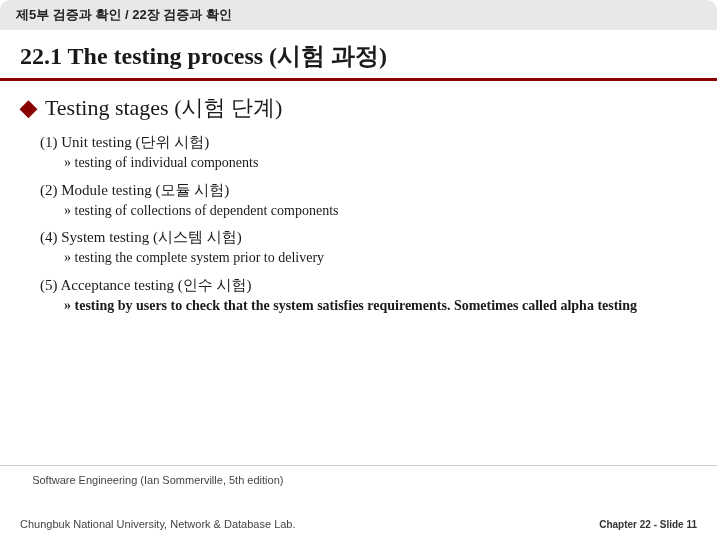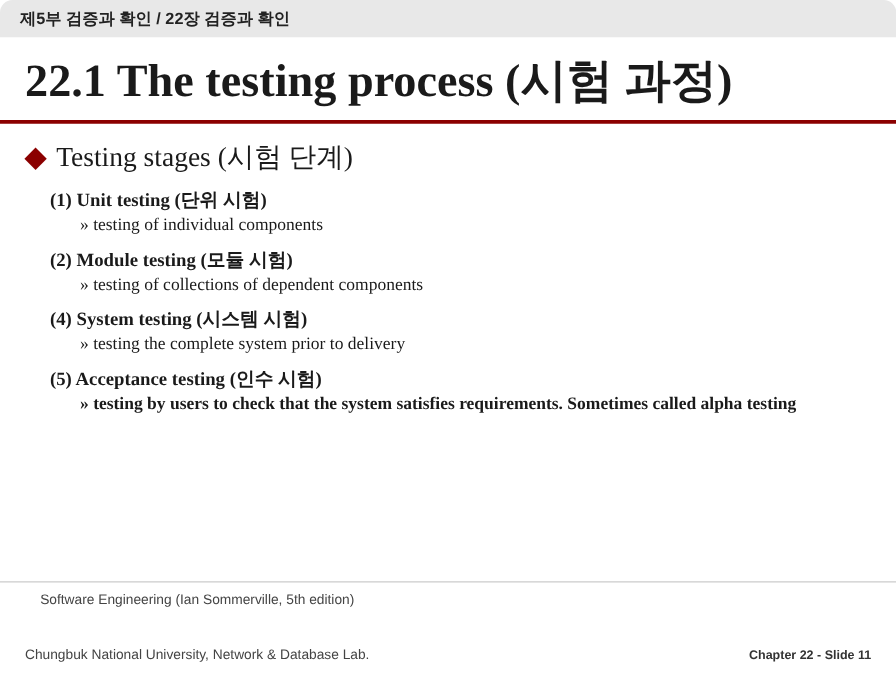--- a/index.html
+++ b/index.html
@@ -36,21 +36,21 @@
       font-weight: bold;
     }
 
     .title-section {
       background: #ffffff;
       padding: 10px 20px 6px 20px;
       border-bottom: 3px solid #8b0000;
     }
 
     .title-section h1 {
-      font-size: 37px;
+      font-size: 24px;
       font-weight: bold;
       color: #1a1a1a;
       font-family: 'Times New Roman', Times, serif;
     }
 
     .content-area {
       flex: 1;
       padding: 12px 20px 0 20px;
       display: flex;
       flex-direction: column;
@@ -82,21 +82,21 @@
       flex-direction: column;
       gap: 4px;
     }
 
     .item-group {
       margin-bottom: 2px;
     }
 
     .item-header {
       font-size: 15px;
-      font-weight: bold;
+      font-weight: normal;
       color: #1a1a1a;
       margin-bottom: 1px;
     }
 
     .item-detail {
       display: flex;
       align-items: flex-end;
       gap: 4px;
       padding-left: 24px;
       margin-bottom: 2px;

